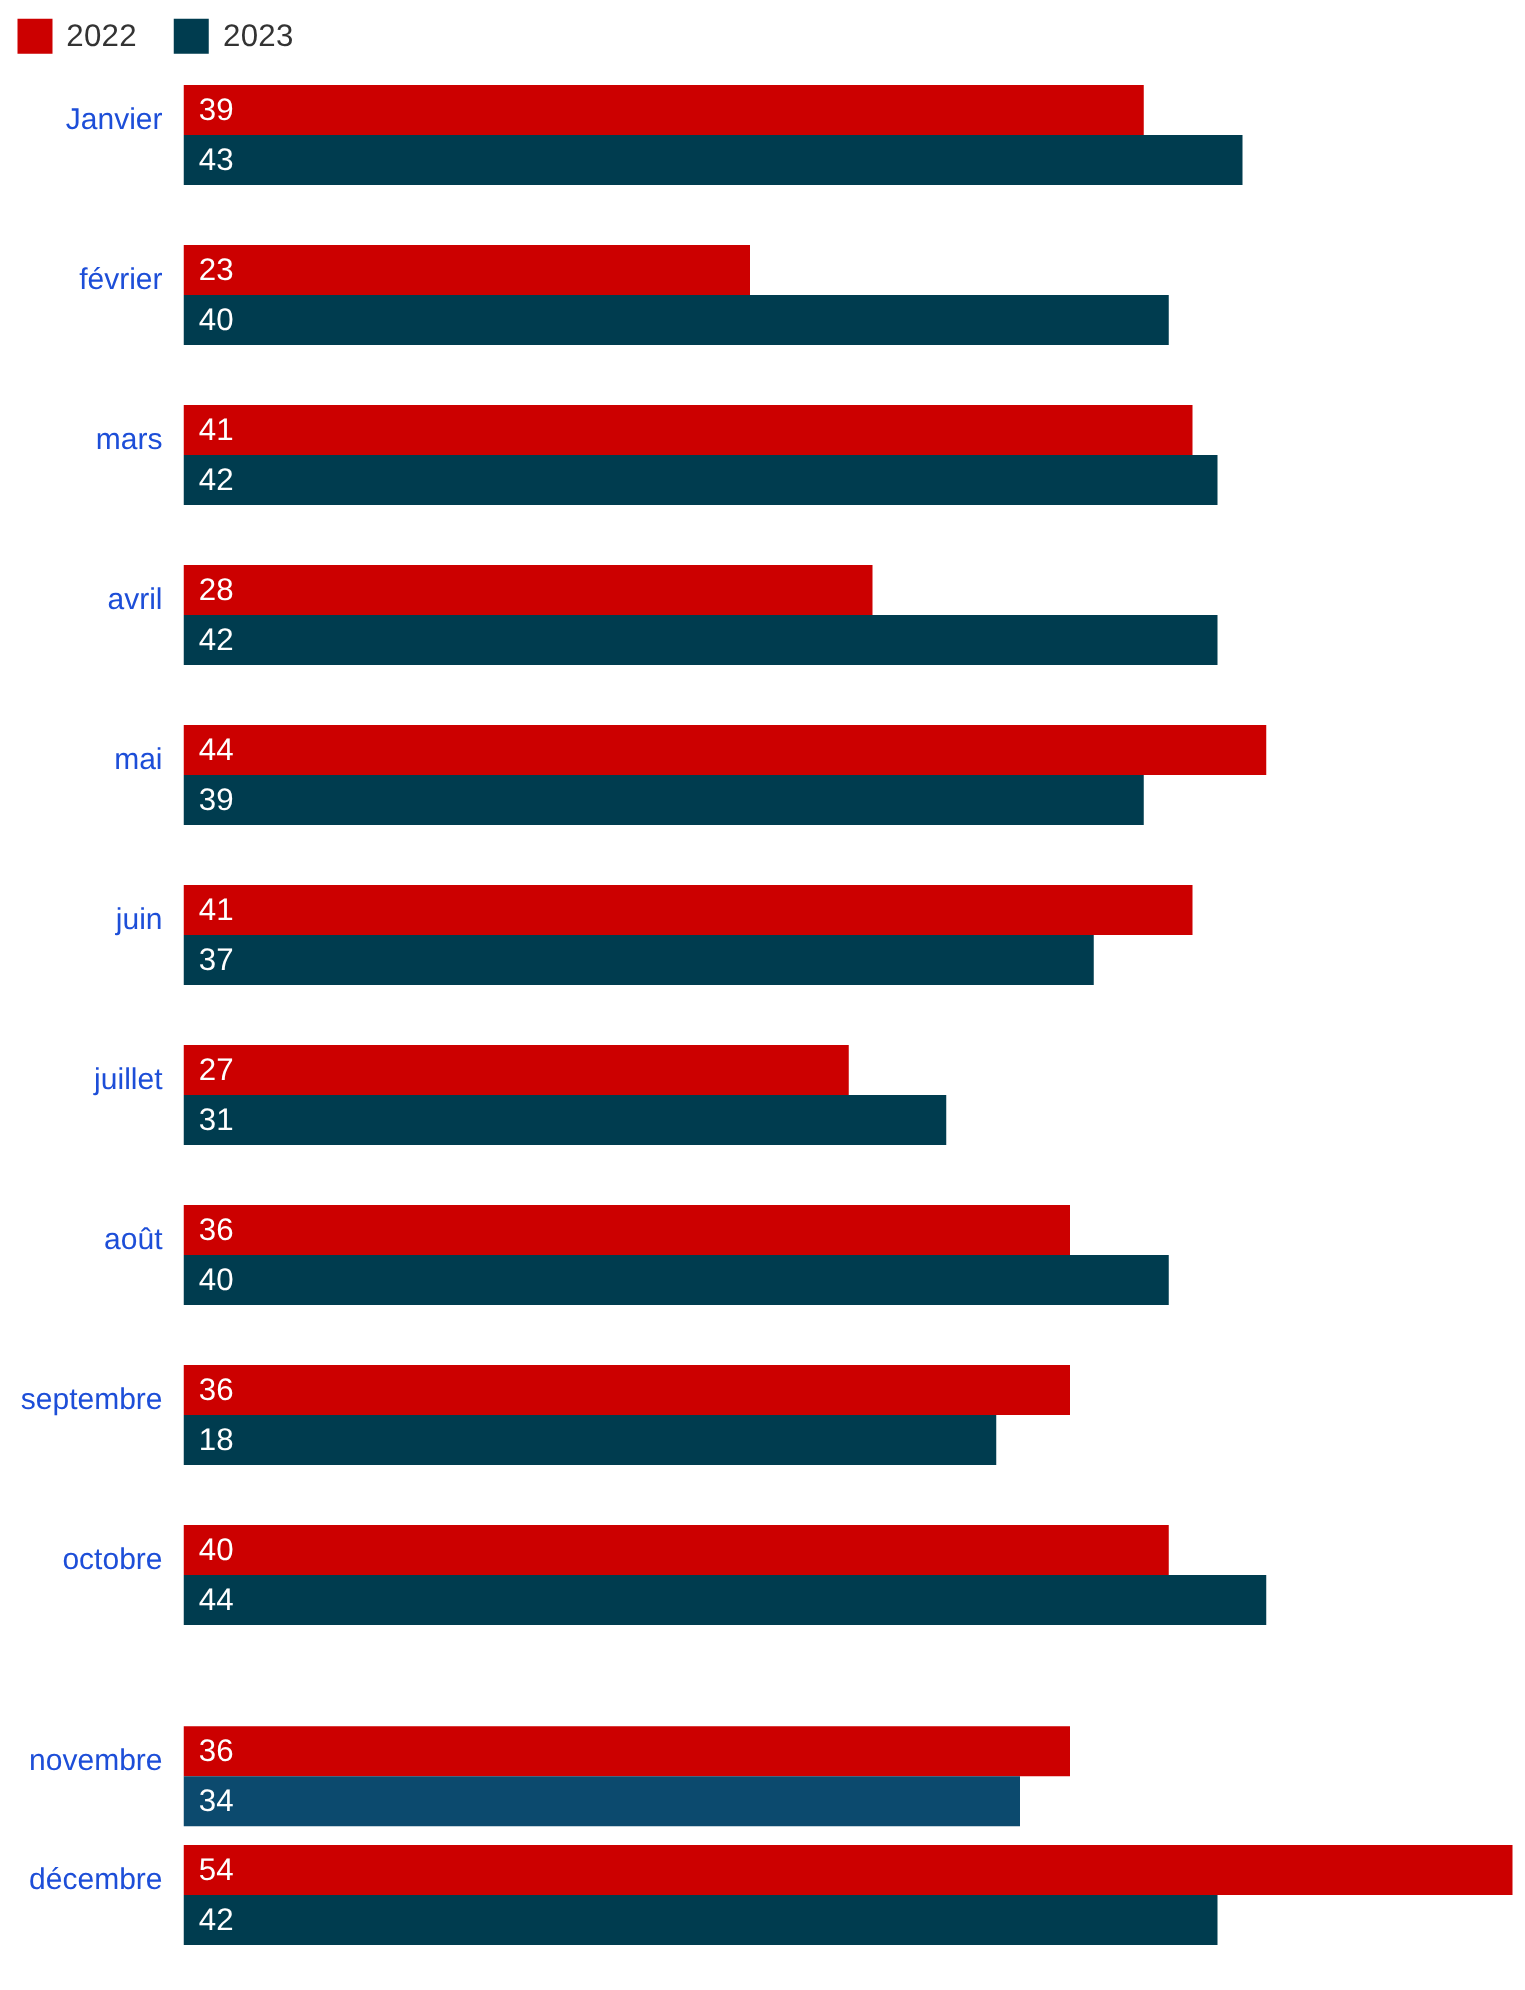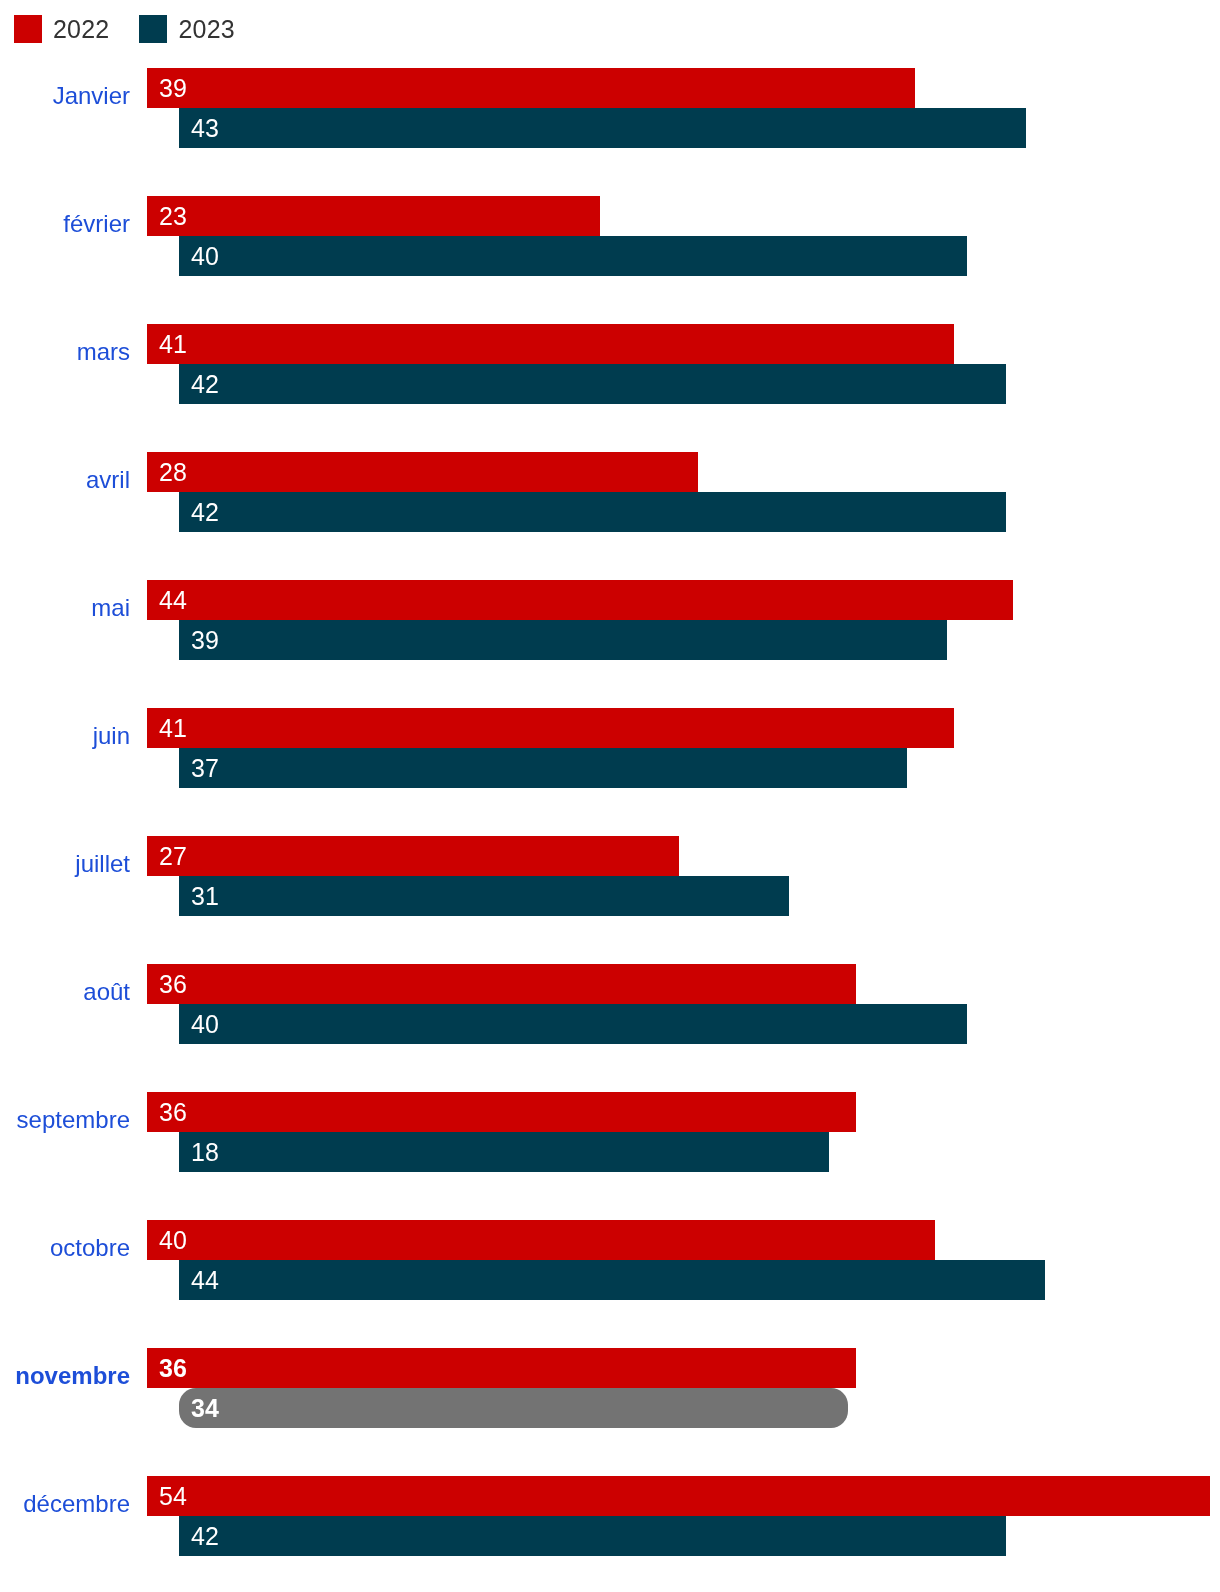--- a/index.html
+++ b/index.html
@@ -84,21 +84,21 @@
   }
   .bar {
     position: absolute;
     left: 0;
     height: 40px;
     display: flex;
     align-items: center;
     overflow: visible;
   }
   .bar-2022 { top: 0;  background: #CC0000; }
-  .bar-2023 { top: 40px; background: #003C4F; margin-left: 32px; }
+  .bar-2023 { top: 40px; background: #003C4F; }
   .bar-value {
     position: absolute;
     left: 12px;
     font-size: 25px;
     line-height: 1;
     color: #ffffff;
     white-space: nowrap;
   }
 </style>
 </head>
@@ -221,27 +221,27 @@
         <div class="row-label">octobre</div>
         <div class="bars">
           <div class="bar bar-2022" style="width: 787.523px; background: rgb(204, 0, 0);">
             <span class="bar-value">40</span>
           </div>
           <div class="bar bar-2023" style="width: 866.275px; background: rgb(0, 60, 79);">
             <span class="bar-value">44</span>
           </div>
         </div>
       </div>
-      <div class="row" style="top: 1280px; font-weight: bold;">
+      <div class="row" style="top: 1313px;">
         <div class="row-label">novembre</div>
         <div class="bars">
           <div class="bar bar-2022" style="width: 708.771px; background: rgb(204, 0, 0);">
             <span class="bar-value">36</span>
           </div>
-          <div class="bar bar-2023" style="width: 669.394px; background: #737373; border-radius: 17px;">
+          <div class="bar bar-2023" style="width: 669.394px; background: #0c4a6e;">
             <span class="bar-value">34</span>
           </div>
         </div>
       </div>
       <div class="row" style="top: 1408px; text-align: right;">
         <div class="row-label">décembre</div>
         <div class="bars">
           <div class="bar bar-2022" style="width: 1063.16px; background: rgb(204, 0, 0);">
             <span class="bar-value">54</span>
           </div>

